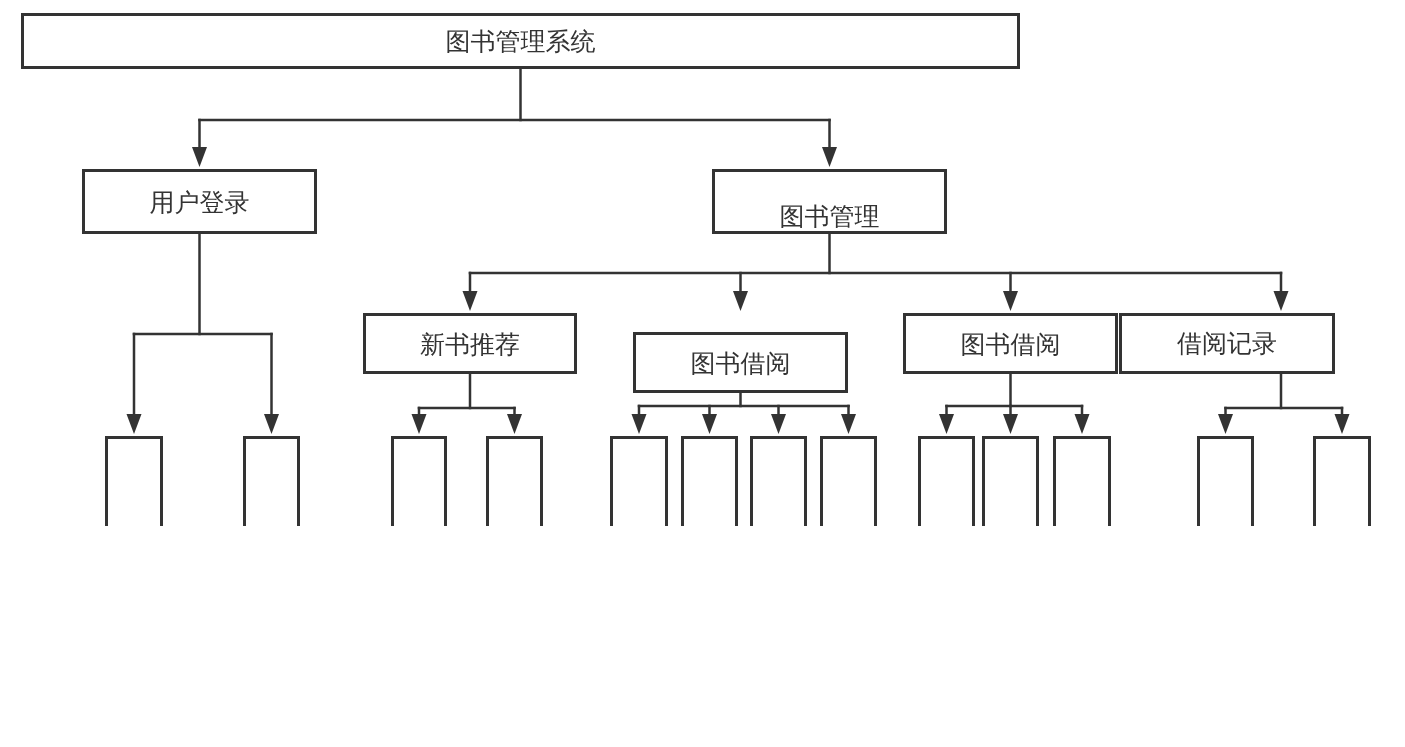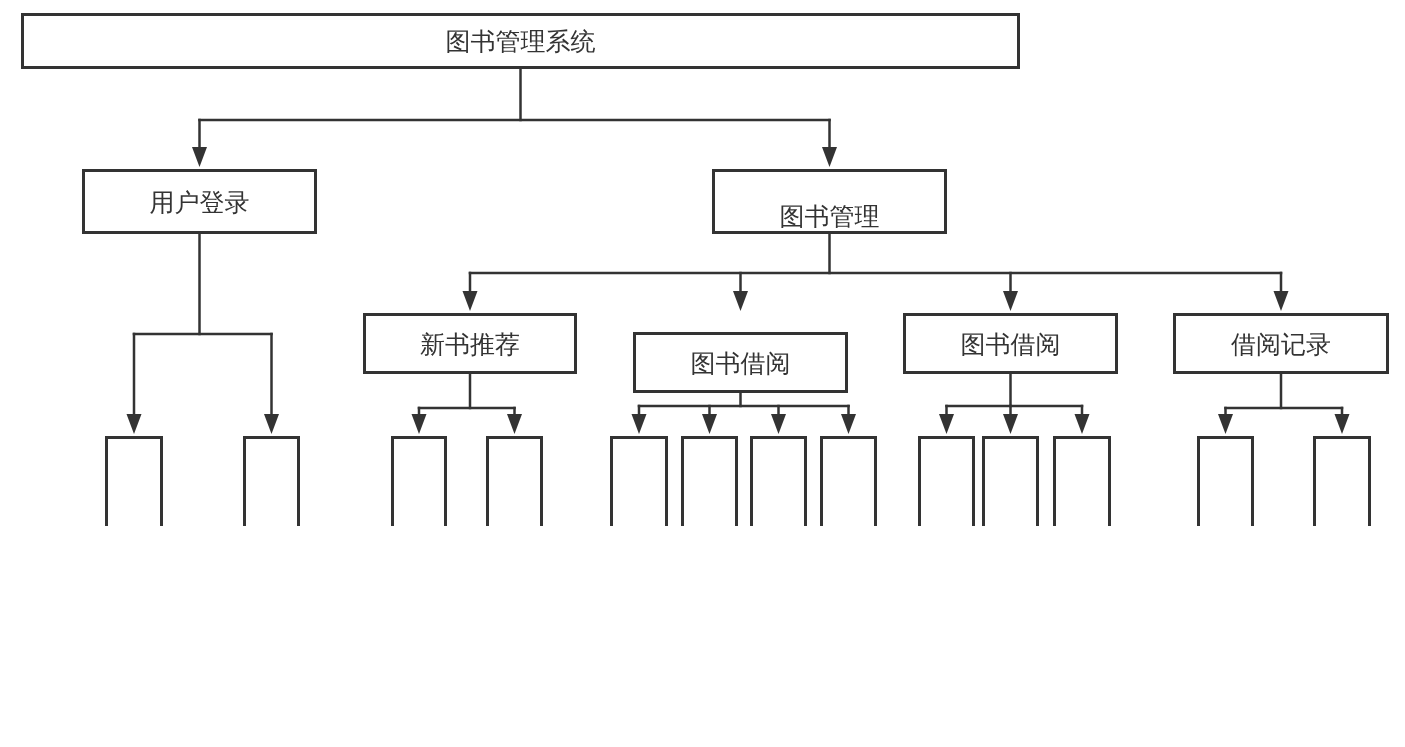--- a/index.html
+++ b/index.html
@@ -103,21 +103,21 @@
       </div>
       <div class="node" style="left: 363px; top: 313px; width: 214px; height: 61px; text-align: right;">
         <span class="label">新书推荐</span>
       </div>
       <div class="node" style="left: 633px; top: 332px; width: 215px; height: 61px;">
         <span class="label">图书借阅</span>
       </div>
       <div class="node" style="left: 903px; top: 313px; width: 215px; height: 61px;">
         <span class="label">图书借阅</span>
       </div>
-      <div class="node" style="left: 1173px; top: 313px; width: 216px; height: 61px;">
+      <div class="node" style="left: 1119px; top: 313px; width: 216px; height: 61px; font-family: Liberation Serif, serif;">
         <span class="label">借阅记录</span>
       </div>
       <div class="node vert" style="left: 105px; top: 436px; width: 58px; height: 299px;">
         <span class="label">用户登录</span>
       </div>
       <div class="node vert" style="left: 243px; top: 436px; width: 57px; height: 299px;">
         <span class="label">注销登录</span>
       </div>
       <div class="node vert" style="left: 391px; top: 436px; width: 56px; height: 299px;">
         <span class="label">查询图书</span>

